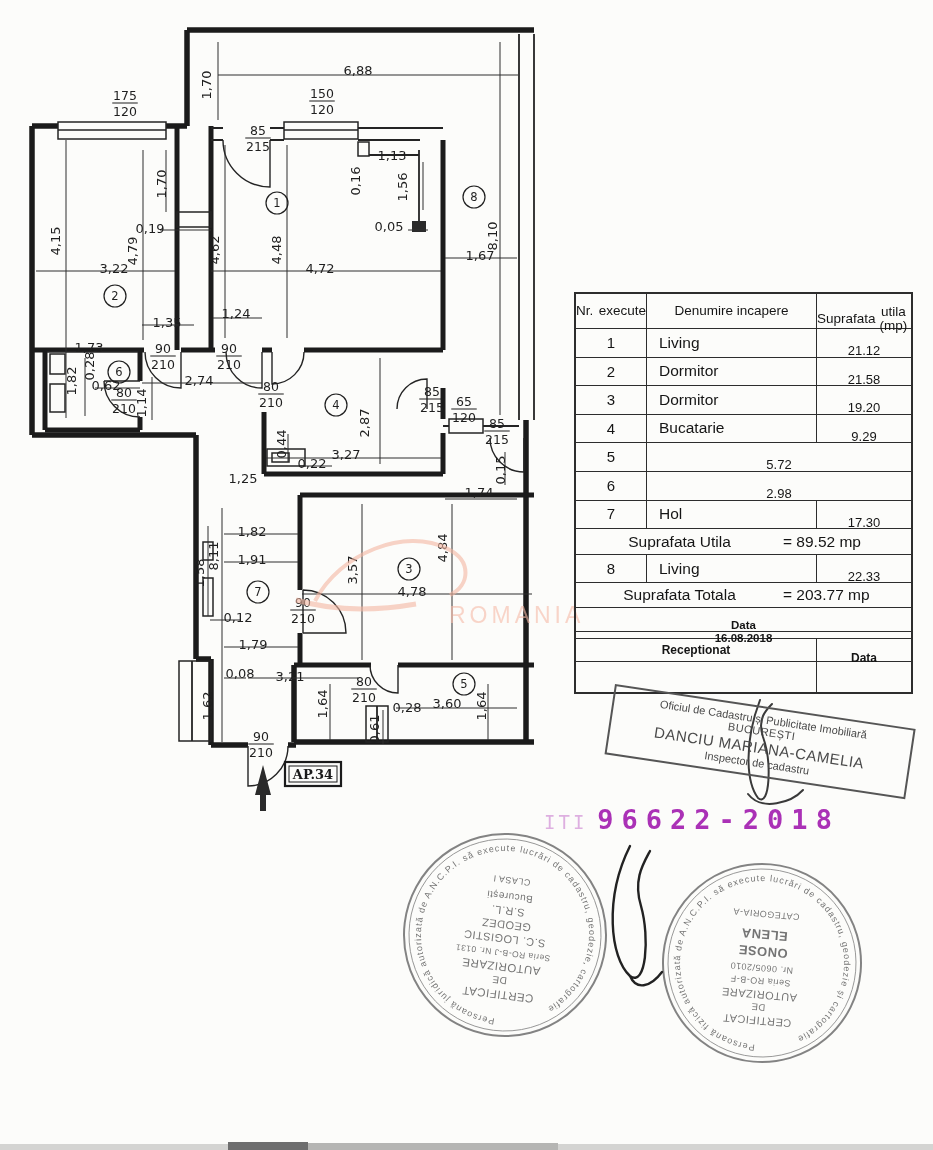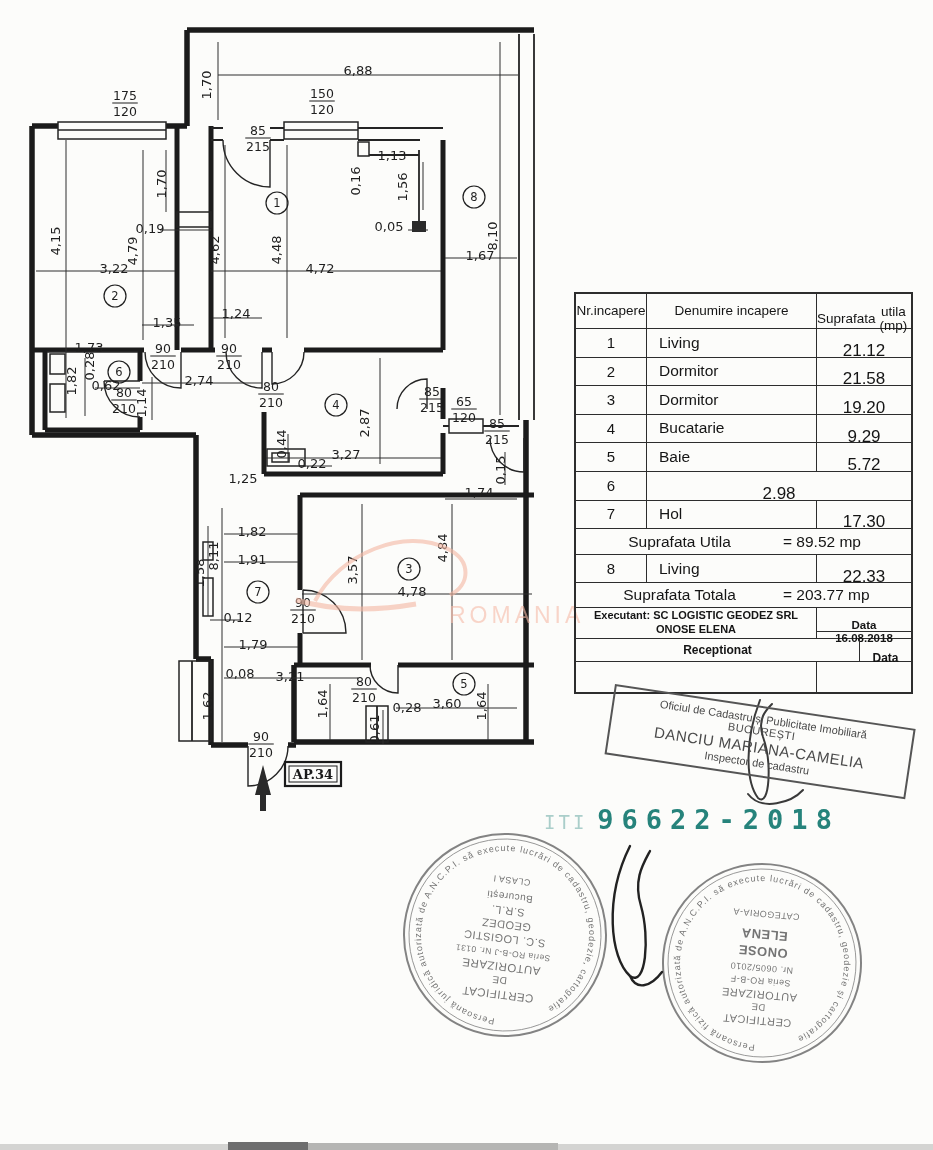--- a/index.html
+++ b/index.html
@@ -9,36 +9,36 @@
   .frc{font-family:"DejaVu Sans",sans-serif;font-size:12.5px;fill:#1f1f1f;}
   .roomn{font-family:"DejaVu Sans",sans-serif;font-size:11.5px;fill:#1f1f1f;}
   
   #ctable{position:absolute;left:574px;top:292px;width:339px;box-sizing:border-box;border:2px solid #2d2d2d;background:transparent;color:#151515;}
   .trow{display:flex;box-sizing:border-box;border-bottom:1.6px solid #2d2d2d;}
   .trow:last-child{border-bottom:none;}
   .tc{box-sizing:border-box;border-right:1.6px solid #2d2d2d;display:flex;align-items:center;justify-content:center;text-align:center;line-height:1.05;}
   .tc:last-child{border-right:none;}
   .c1{width:71px;} .c2{width:170px;justify-content:flex-start;padding-left:12px;text-align:center;} .c3{flex:1;margin-top:16px;}
   .hd{font-size:13.5px;}
-  .cell-nr{font-size:15px;} .cell-name{font-size:15.5px;} .cell-area{font-size:17px;}
+  .cell-nr{font-size:15px;} .cell-name{font-size:15.5px;} .cell-area{font-size:13px;}
   .merged{flex:1;display:flex;align-items:center;}
   .sumlab{flex:1;text-align:center;font-size:15.5px;}
   .sumval{width:128px;font-size:15.5px;text-align:left;}
   .exl{font-size:11px;font-weight:bold;line-height:1.25;flex-direction:column;}
   .exr{flex-direction:column;padding:0;}
   .exr .half{width:100%;flex:1;display:flex;align-items:center;justify-content:center;font-size:11.5px;font-weight:bold;}
   .exr .half:first-child{border-bottom:1.4px solid #2d2d2d;}
   
   #office-stamp{position:absolute;left:615px;top:684px;width:292px;transform:rotate(8.5deg);transform-origin:top left;border:2.2px solid #555;color:#4a4a4a;text-align:center;padding:5px 4px 6px 4px;background:transparent;}
   #office-stamp .l1{font-size:11px;}
   #office-stamp .l2{font-size:11px;letter-spacing:.5px;}
   #office-stamp .nm{font-size:15px;letter-spacing:.5px;margin-top:2px;}
   #office-stamp .rl{font-size:11px;margin-top:1px;}
   
-  #regnum{position:absolute;left:544px;top:804px;color:#0f766e;opacity:.9;font-family:"DejaVu Sans Mono",monospace;white-space:nowrap;}
+  #regnum{position:absolute;left:544px;top:804px;color:#a21caf;opacity:.9;font-family:"DejaVu Sans Mono",monospace;white-space:nowrap;}
   #regnum .pfx{font-size:19px;opacity:.38;margin-right:10px;letter-spacing:3px;}
   #regnum .num{font-size:27px;font-weight:bold;letter-spacing:8px;}
   
   .scanbar{position:absolute;background:#d4d4d2;}
 </style>
 </head>
 <body>
 
 <svg id="plan-svg" width="933" height="1150" viewBox="0 0 933 1150">
   <defs>
@@ -324,24 +324,24 @@
       <text x="0" y="33" text-anchor="middle" font-size="13" fill="#5d5d5d" font-weight="bold" font-family="Liberation Sans, sans-serif" letter-spacing="0.5">ELENA</text>
       <text x="0" y="52" text-anchor="middle" font-size="9" fill="#5d5d5d" font-weight="normal" font-family="Liberation Sans, sans-serif" letter-spacing="0.5">CATEGORIA-A</text>
     </g>
 
   <path fill="none" stroke="#222" stroke-width="2.4" stroke-linecap="round" d="M630,846 C604,898 610,958 630,976 C646,988 650,938 641,906 C633,880 643,864 650,851 M630,976 C636,990 650,988 662,972"></path>
   <path fill="none" stroke="#3a3a3a" stroke-width="2" stroke-linecap="round" d="M760,700 C744,742 746,782 758,798 C770,808 772,762 763,737 C757,719 766,710 772,704 M748,794 C762,812 792,802 803,790"></path>
 </svg>
 
 <div id="ctable">
     <div class="trow" style="height: 35px;">
-      <div class="tc c1 hd" style="justify-content: center; text-align: center;">
+      <div class="tc c1 hd" style="justify-content: space-between; text-align: center;">
         <span>Nr.</span>
         <br>
-        <span>incapere</span>
+        <span>execute</span>
       </div>
       <div class="tc c2 hd" style="justify-content: center; text-align: center; padding-left: 0px;">
         <span>Denumire incapere</span>
       </div>
       <div class="tc c3 hd" style="justify-content: center; text-align: center;">
         <span>Suprafata</span>
         <br>
         <span>utila (mp)</span>
       </div>
     </div>
@@ -360,21 +360,20 @@
       <div class="tc c2 cell-name">Dormitor</div>
       <div class="tc c3 cell-area">19.20</div>
     </div>
     <div class="trow" style="height: 28.6px;">
       <div class="tc c1 cell-nr">4</div>
       <div class="tc c2 cell-name">Bucatarie</div>
       <div class="tc c3 cell-area">9.29</div>
     </div>
     <div class="trow" style="height: 28.6px;">
       <div class="tc c1 cell-nr">5</div>
-      <div class="tc c2 cell-name">Baie</div>
       <div class="tc c3 cell-area">5.72</div>
     </div>
     <div class="trow" style="height: 28.6px;">
       <div class="tc c1 cell-nr">6</div>
       <div class="tc c3 cell-area">2.98</div>
     </div>
     <div class="trow" style="height: 28.6px;">
       <div class="tc c1 cell-nr">7</div>
       <div class="tc c2 cell-name">Hol</div>
       <div class="tc c3 cell-area">17.30</div>
@@ -390,31 +389,27 @@
       <div class="tc c2 cell-name">Living</div>
       <div class="tc c3 cell-area">22.33</div>
     </div>
     <div class="trow" style="height: 25px;">
       <div class="tc merged" style="border-right: none;">
         <span class="sumlab">Suprafata Totala</span>
         <span class="sumval">= 203.77 mp</span>
       </div>
     </div>
     <div class="trow" style="height: 31px;">
-      <div class="tc exl" style="width: 241px; display: flex;">
-        <div>Executant: SC LOGISTIC GEODEZ SRL</div>
-        <div>ONOSE ELENA</div>
-      </div>
       <div class="tc c3 exr">
         <div class="half">Data</div>
         <div class="half">16.08.2018</div>
       </div>
     </div>
     <div class="trow" style="height: 23px;">
-      <div class="tc " style="width: 284px; font-size: 12px; font-weight: bold;">Receptionat</div>
+      <div class="tc " style="width: 241px; font-size: 12px; font-weight: bold;">Receptionat</div>
       <div class="tc c3" style="font-size: 12px; font-weight: bold;">Data</div>
     </div>
     <div class="trow" style="height: 30px;">
       <div class="tc " style="width: 241px;"></div>
       <div class="tc c3"></div>
     </div>
   </div>
 
 <div id="office-stamp">
   <div class="l1">Oficiul de Cadastru și Publicitate Imobiliară</div>

